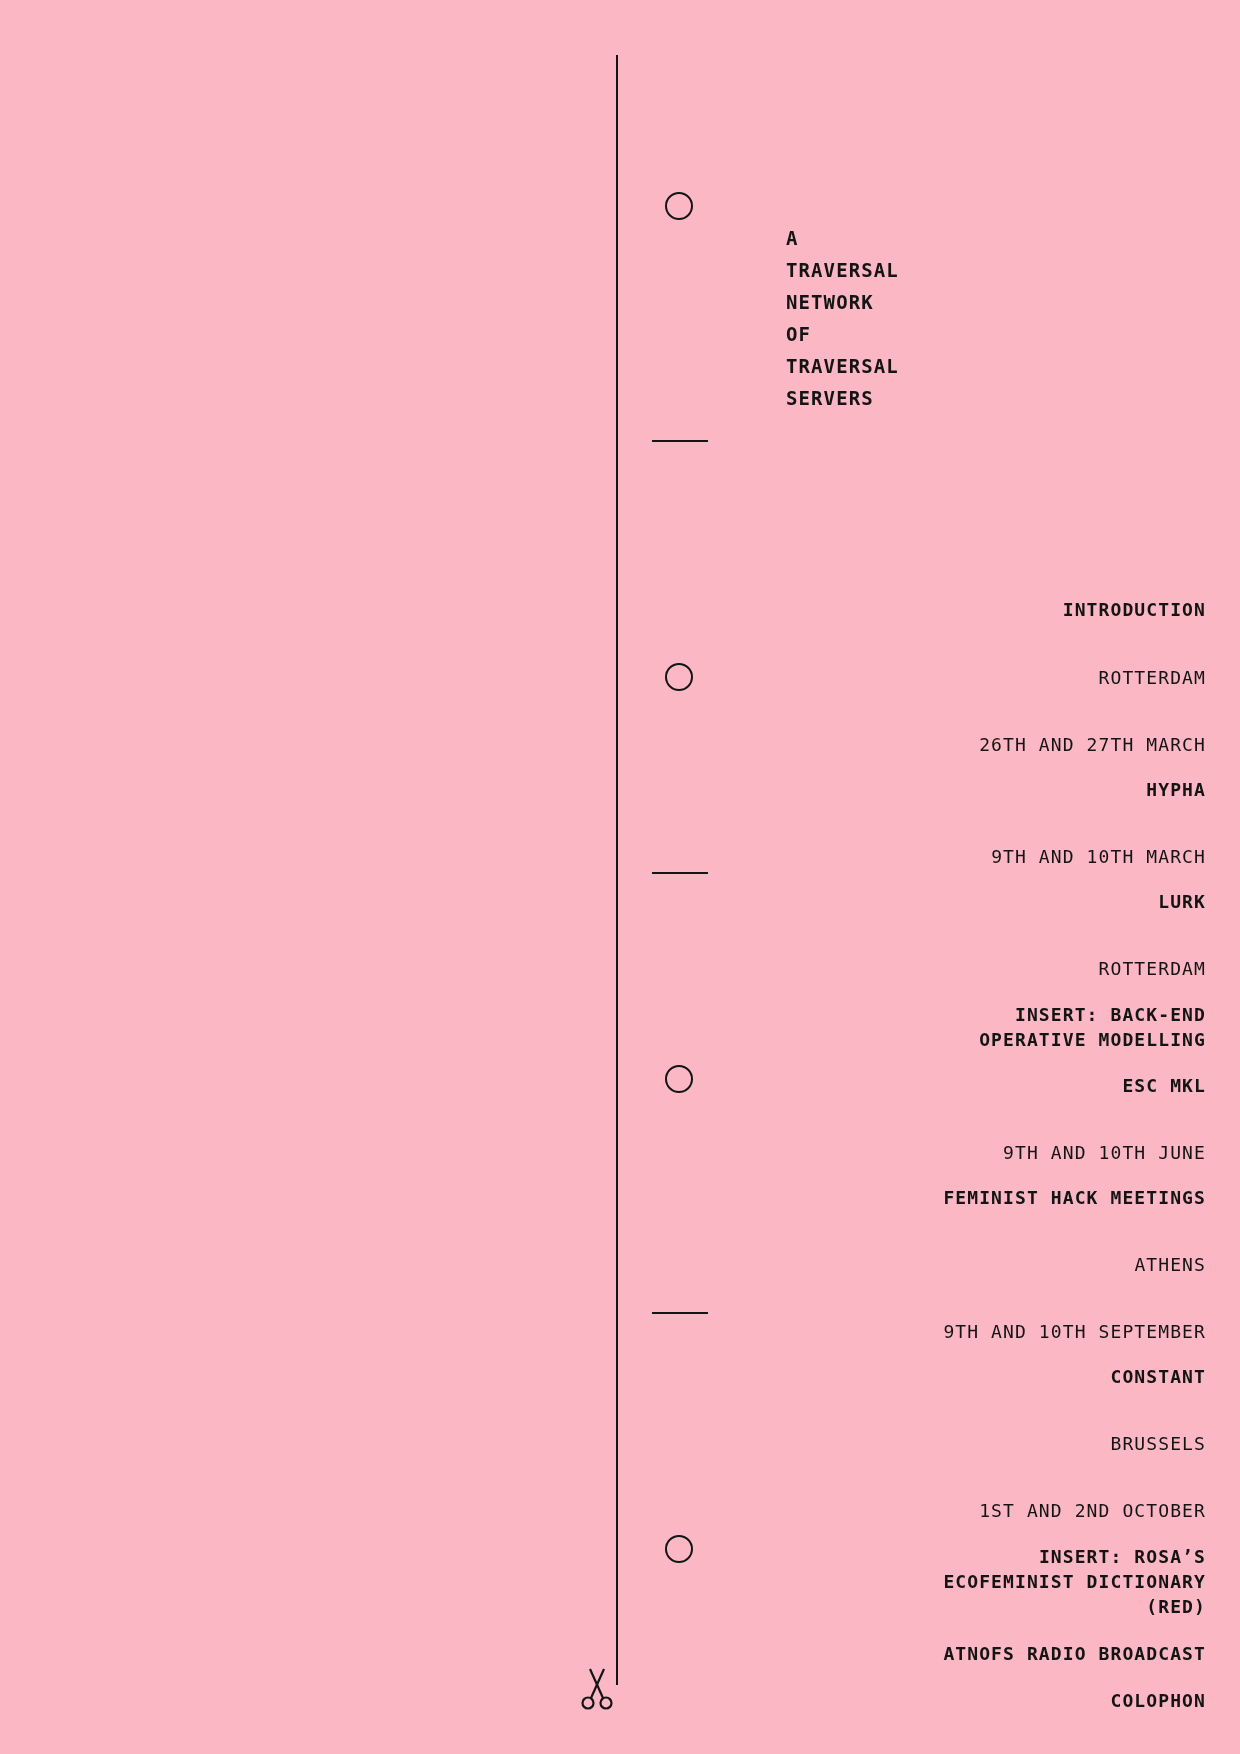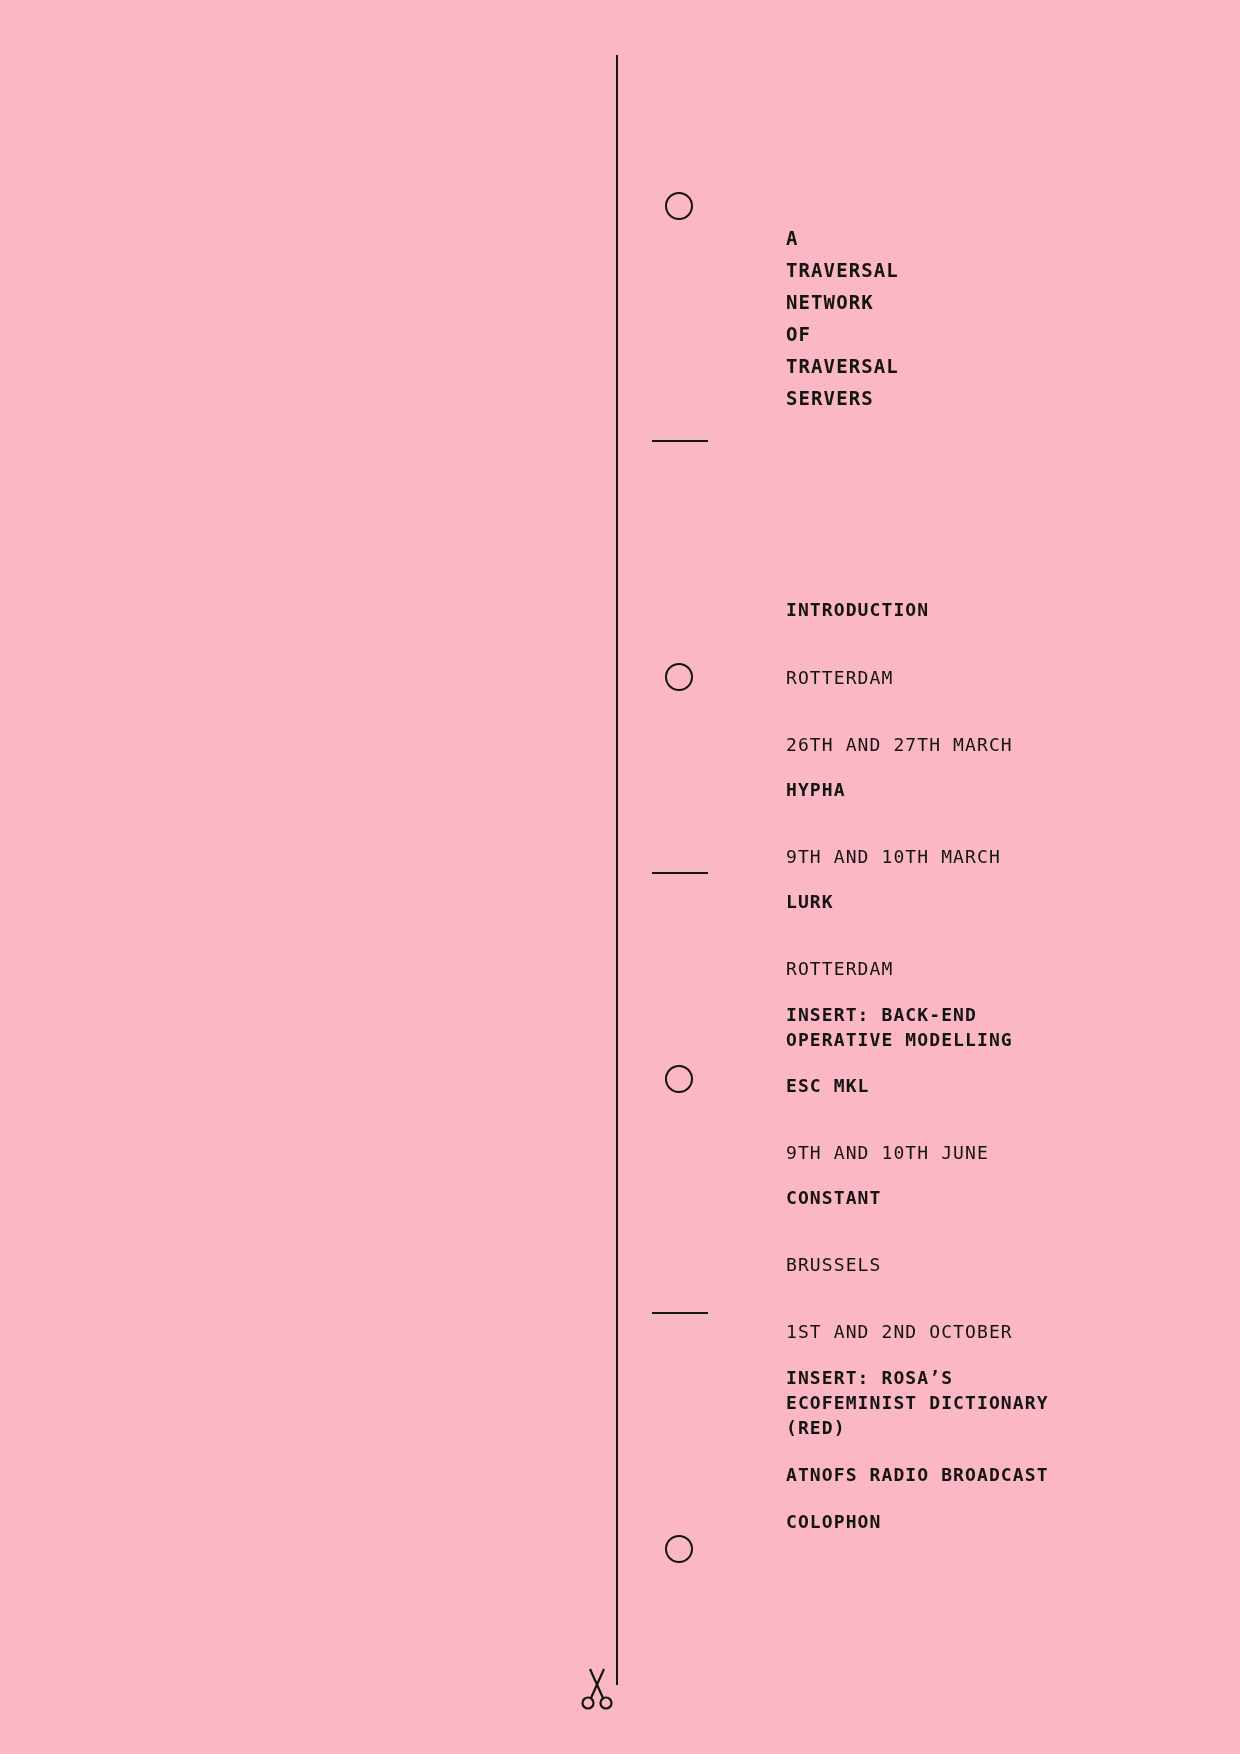--- a/index.html
+++ b/index.html
@@ -69,20 +69,21 @@
   #cover-title div { white-space: pre; }
 
   #toc {
     position: absolute;
     top: 597px;
     left: 0;
     width: 420px;
   }
   .toc-entry {
     margin-bottom: 22px;
+    text-align: right;
   }
   .toc-title {
     font-size: 18px;
     font-weight: 700;
     letter-spacing: 1.1px;
     line-height: 23px;
     white-space: pre-wrap;
   }
   .toc-place,
   .toc-date {
@@ -152,20 +153,25 @@
     <div class="toc-entry plain">
       <div class="toc-title">INSERT: BACK-END
 OPERATIVE MODELLING</div>
     </div>
 
     <div class="toc-entry">
       <div class="toc-title">ESC MKL</div>
       <div class="toc-date">9TH AND 10TH JUNE</div>
     </div>
 
+    <div class="toc-entry">
+      <div class="toc-title">FEMINIST HACK MEETINGS</div>
+      <div class="toc-place">ATHENS</div>
+      <div class="toc-date">9TH AND 10TH SEPTEMBER</div>
+    </div>
 
     <div class="toc-entry">
       <div class="toc-title">CONSTANT</div>
       <div class="toc-place">BRUSSELS</div>
       <div class="toc-date">1ST AND 2ND OCTOBER</div>
     </div>
 
     <div class="toc-entry plain">
       <div class="toc-title">INSERT: ROSA’S
 ECOFEMINIST DICTIONARY

